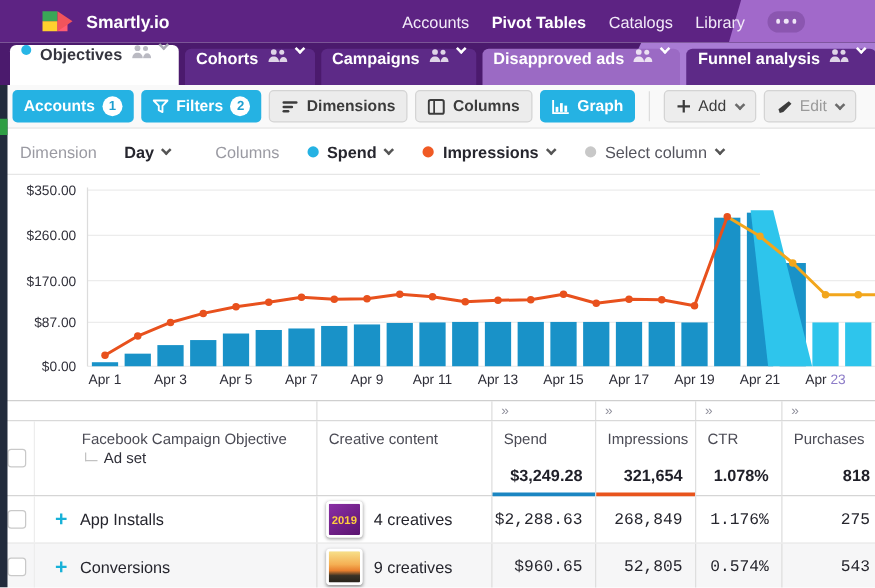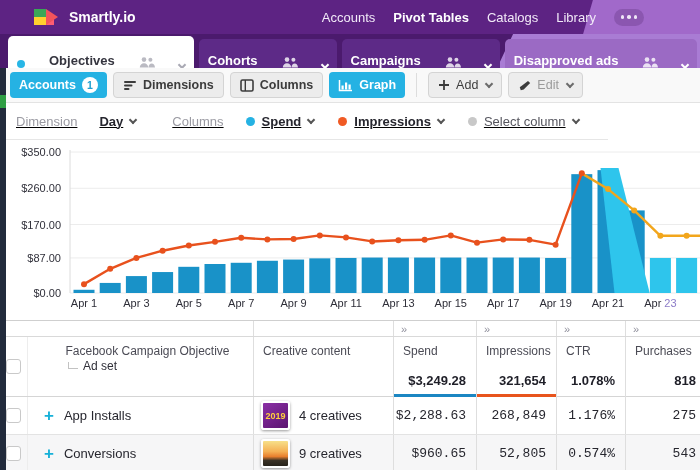--- a/index.html
+++ b/index.html
@@ -20,41 +20,41 @@
   .topnav { position:absolute; right:0; top:0; height:34px; display:flex; align-items:center; gap:18px; padding-right:56px; }
   .topnav .nav-item { color:#f2eaf8; font-size:13px; cursor:pointer; white-space:nowrap; }
   .topnav .nav-item.active { font-weight:700; color:#fff; }
   .more-pill { width:30px; height:17px; border-radius:9px; background:rgba(40,0,60,.18); display:flex; align-items:center; justify-content:center; gap:3px; cursor:pointer; }
   .more-pill b { width:3.5px; height:3.5px; border-radius:50%; background:#efe6f7; }
 
   
   .tabrow { position:absolute; top:34px; left:0; width:700px; height:34px; background:#4b1a6d; overflow:hidden; }
   .tabrow-light { position:absolute; inset:0; background:#a97cd4; clip-path:polygon(73.3% 0,100% 0,100% 100%,71% 100%); }
   .tabs { position:absolute; left:8px; bottom:0; display:flex; gap:5px; align-items:flex-end; }
-  .tab { height:29px; background:#5d2a87; border-radius:5px 5px 0 0; display:flex; align-items:flex-end; gap:24px; padding:0 9px; color:#fff; font-size:13px; font-weight:700; cursor:pointer; white-space:nowrap; }
+  .tab { height:29px; background:#5d2a87; border-radius:5px 5px 0 0; display:flex; align-items:flex-start; gap:7px; padding:0 9px; color:#fff; font-size:13px; font-weight:700; cursor:pointer; white-space:nowrap; }
   .tab.tinted { background:#9b6ac4; }
   .tab.active { background:#fff; color:#35353f; height:32px; }
   .tab .ppl { opacity:.8; }
   .tab.active .ppl, .tab.active .chev { color:#a9a9b4; }
   .tab-dot { width:8px; height:8px; border-radius:50%; background:#27b6e6; }
   .chev { display:inline-block; width:6px; height:6px; border-right:2px solid currentColor; border-bottom:2px solid currentColor; transform:rotate(45deg); margin-top:-3px; }
 
   
   .toolbar { position:absolute; top:68px; left:0; width:700px; height:35px; background:#f9f9f9; border-bottom:1px solid #e3e3e3; display:flex; align-items:center; gap:6px; padding-left:10px; }
   .btn { height:26px; border-radius:4px; display:flex; align-items:center; gap:6px; padding:0 9px; font-size:12.5px; cursor:pointer; white-space:nowrap; }
   .btn-teal { background:#25b2e3; color:#fff; font-weight:700; }
   .btn-gray { background:#ececec; border:1px solid #d4d4d4; color:#3c3c3c; font-weight:700; }
   .btn-plain { background:#ededed; border:1px solid #d4d4d4; color:#3c3c3c; font-weight:400; }
   .badge { width:16px; height:16px; border-radius:50%; background:#fff; color:#1d9fd0; font-size:10.5px; font-weight:700; display:flex; align-items:center; justify-content:center; }
   .tb-sep { width:1px; height:24px; background:#ddd; margin:0 5px; }
   .btn .chev { border-color:#6b6b6b; margin-left:2px; }
   .btn .edit-label { color:#9a9a9a; }
 
   
-  .controls { position:absolute; top:103px; left:0; width:608px; height:37px; background:#fff; border-bottom:1px solid #e6e6e6; display:flex; align-items:center; gap:22px; padding-left:16px; font-size:13px;text-decoration:underline; }
+  .controls { position:absolute; top:103px; left:0; width:608px; height:37px; background:#fff; border-bottom:1px solid #e6e6e6; display:flex; align-items:center; gap:22px; padding-left:16px; font-size:13px; }
   .ctl-label { color:#9a9aa2; }
   .ctl-select { display:flex; align-items:center; gap:7px; color:#26262e; font-weight:700; cursor:pointer; }
   .ctl-select .chev { border-color:#555; }
   .dot { width:9px; height:9px; border-radius:50%; }
   .sel-col { color:#55555e; font-weight:400; }
 
   
   .chart { position:absolute; top:140px; left:0; width:700px; height:175px; background:#fff; }
   svg text { font-family:"Liberation Sans", sans-serif; }
 
@@ -176,20 +176,27 @@
         </svg>
         <span class="chev"></span>
       </div>
     </div>
 </div>
 
 <div class="toolbar">
   <div class="btn btn-teal">
     <span>Accounts</span>
     <span class="badge">1</span>
+  </div>
+  <div class="btn btn-teal">
+    <svg width="13" height="13" viewBox="0 0 14 13">
+        <path d="M1 1h12L8.6 5.6v5.4L5.4 9.4V5.6z" fill="none" stroke="#fff" stroke-width="1.6" stroke-linejoin="round"></path>
+      </svg>
+    <span>Filters</span>
+    <span class="badge">2</span>
   </div>
   <div class="btn btn-gray">
     <svg width="14" height="11" viewBox="0 0 14 11">
         <rect x="1" y="1" width="12" height="2" rx="1" fill="#3c3c3c"></rect>
         <rect x="1" y="4.5" width="8.5" height="2" rx="1" fill="#3c3c3c"></rect>
         <rect x="1" y="8" width="5.5" height="2" rx="1" fill="#3c3c3c"></rect>
       </svg>
     <span>Dimensions</span>
   </div>
   <div class="btn btn-gray">

